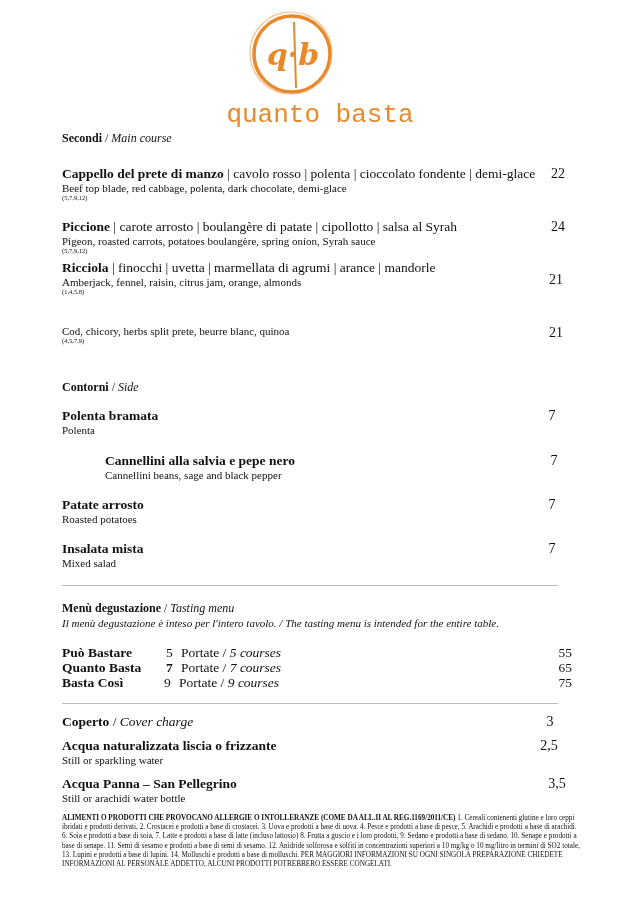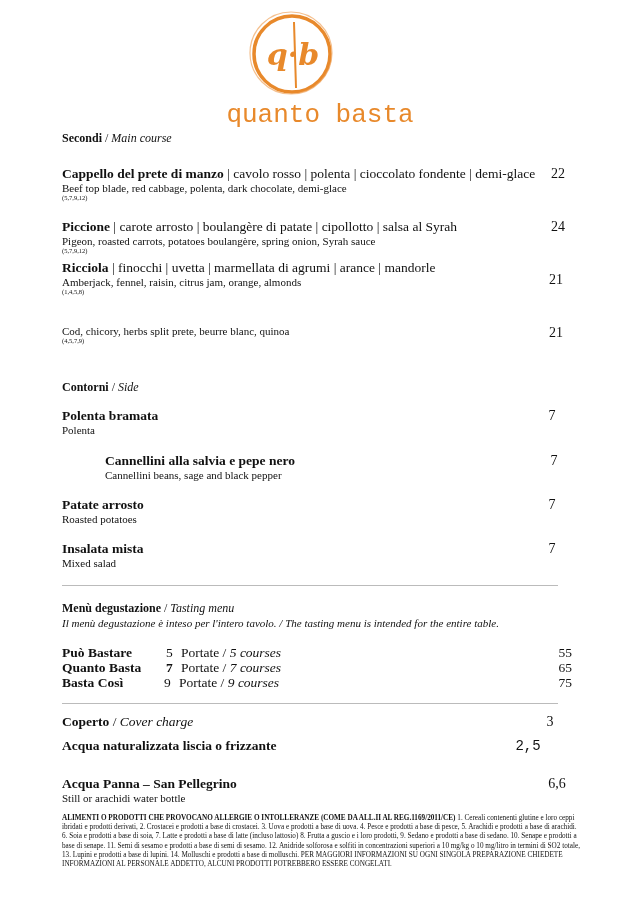--- a/index.html
+++ b/index.html
@@ -124,24 +124,25 @@
 
 <div class="hr" style="top:703px;"></div>
 
 <div class="abs item-name" style="left:62px; top:714px;">
   <b>Coperto</b><span> / </span><i>Cover charge</i>
 </div>
 <div class="price" style="left:530px; top:714px;">3</div>
 
 <div class="abs" style="left:62px; top:738px;">
   <div class="item-name"><b>Acqua naturalizzata liscia o frizzante</b></div>
+  <div class="item-en">Still or sparkling water</div>
 </div>
-<div class="price" style="left:508px; top:738px;font-family:Liberation Mono, monospace;">2,5</div>
+<div class="price" style="left:529px; top:738px;">2,5</div>
 
 <div class="abs" style="left:62px; top:776px;">
   <div class="item-name"><b>Acqua Panna – San Pellegrino</b></div>
   <div class="item-en">Still or arachidi water bottle</div>
 </div>
-<div class="price" style="left:537px; top:776px;">6,6</div>
+<div class="price" style="left:537px; top:776px;">3,5</div>
 
 <div class="foot">
   <b>ALIMENTI O PRODOTTI CHE PROVOCANO ALLERGIE O INTOLLERANZE (COME DA ALL.II AL REG.1169/2011/CE)</b><span> 1. Cereali contenenti glutine e loro ceppi ibridati e prodotti derivati, 2. Crostacei e prodotti a base di crostacei. 3. Uova e prodotti a base di uova. 4. Pesce e prodotti a base di pesce, 5. Arachidi e prodotti a base di arachidi. 6. Soia e prodotti a base di soia, 7. Latte e prodotti a base di latte (incluso lattosio) 8. Frutta a guscio e i loro prodotti, 9. Sedano e prodotti a base di sedano. 10. Senape e prodotti a base di senape. 11. Semi di sesamo e prodotti a base di semi di sesamo. 12. Anidride solforosa e solfiti in concentrazioni superiori a 10 mg/kg o 10 mg/litro in termini di SO2 totale, 13. Lupini e prodotti a base di lupini. 14. Molluschi e prodotti a base di molluschi. PER MAGGIORI INFORMAZIONI SU OGNI SINGOLA PREPARAZIONE CHIEDETE INFORMAZIONI AL PERSONALE ADDETTO, ALCUNI PRODOTTI POTREBBERO ESSERE CONGELATI.</span>
 </div>
 
 </body></html>

